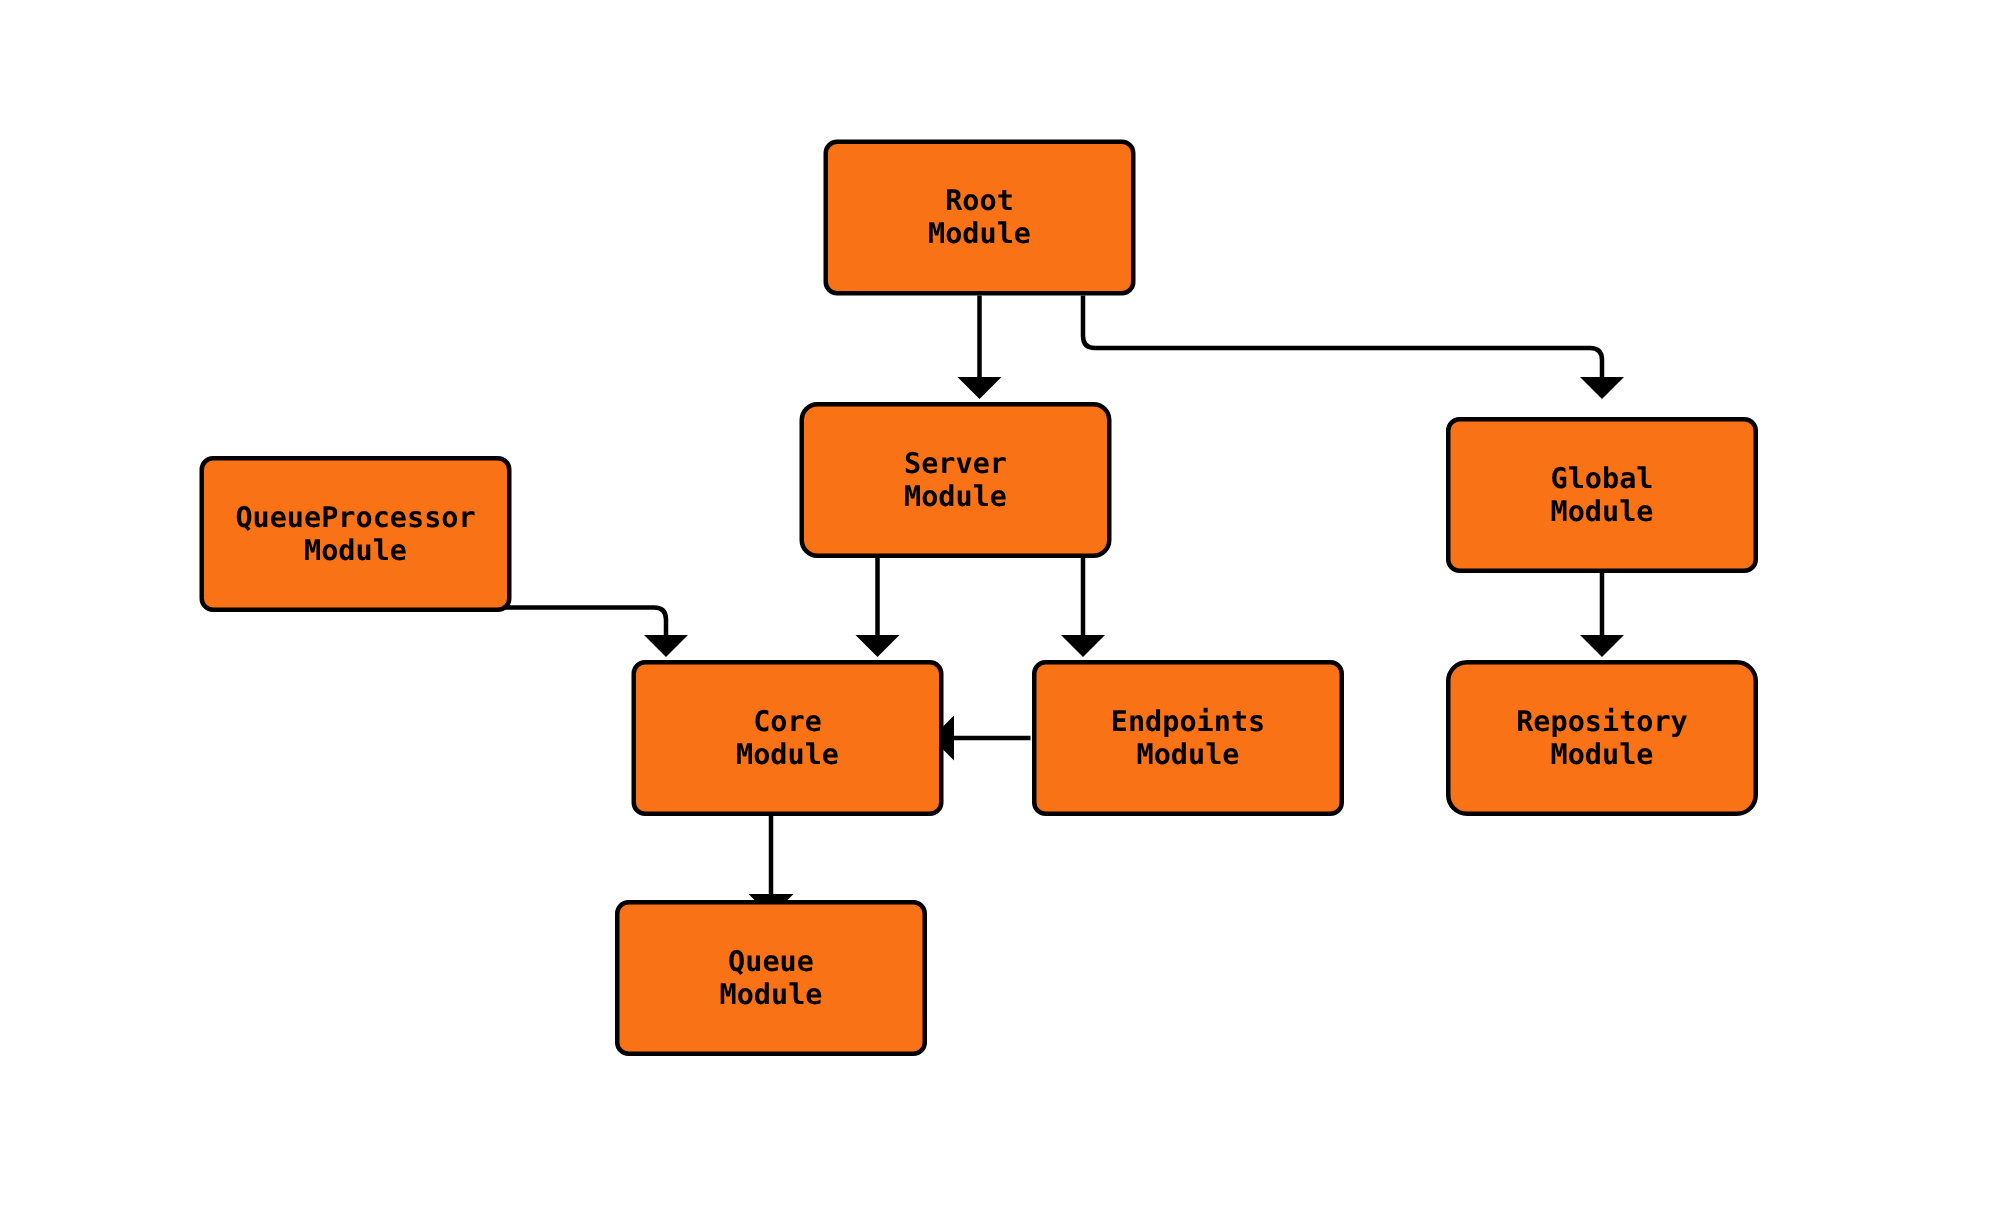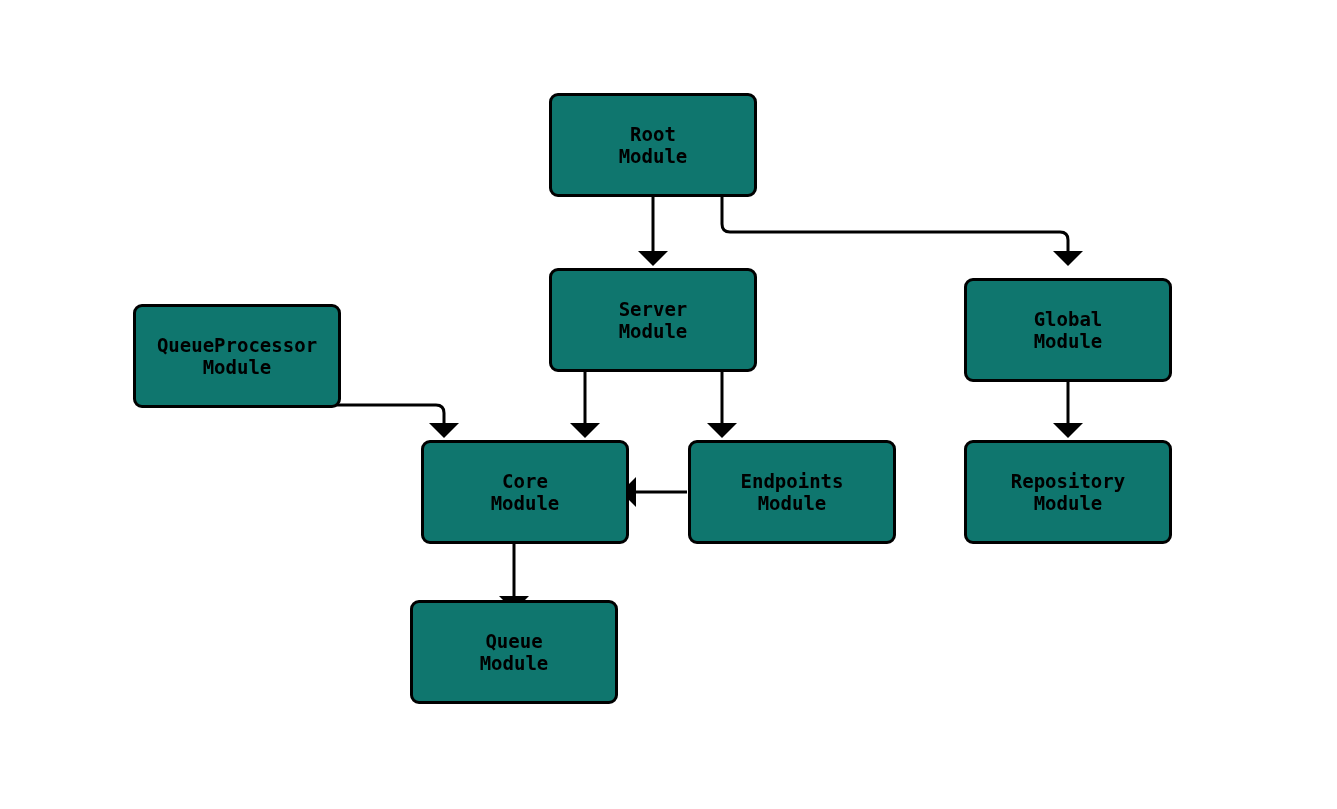--- a/index.html
+++ b/index.html
@@ -25,42 +25,42 @@
     stroke: #000000;
     stroke-width: 3;
   }
   .node {
     position: absolute;
     width: 208px;
     height: 104px;
     box-sizing: border-box;
     border: 3px solid #000000;
     border-radius: 9px;
-    background: #0f766e;
+    background: #f97316;
     display: flex;
     align-items: center;
     justify-content: center;
     text-align: center;
   }
   .node-label {
     font-family: "DejaVu Sans Mono", monospace;
     font-weight: bold;
     font-size: 19px;
     line-height: 22px;
     color: #000000;
     white-space: pre-line;
   }
   
   .pos-root          { left: 549px; top: 93px;  }
   .pos-queueprocessor{ left: 133px; top: 268px; margin-top: 36px; }
-  .pos-server        { left: 549px; top: 268px; }
+  .pos-server        { left: 533px; top: 268px; border-radius: 12px; }
   .pos-global        { left: 964px; top: 268px; margin-top: 10px; }
   .pos-core          { left: 421px; top: 440px; }
   .pos-endpoints     { left: 688px; top: 440px; }
-  .pos-repository    { left: 964px; top: 440px; }
+  .pos-repository    { left: 964px; top: 440px; border-radius: 14px; }
   .pos-queue         { left: 410px; top: 600px; }
 </style>
 </head>
 <body>
 
 <div class="canvas">
 
   <svg class="edges-layer" viewBox="0 0 1337 809" xmlns="http://www.w3.org/2000/svg">
     <defs>
       <marker id="arrowhead" markerUnits="userSpaceOnUse" markerWidth="15" markerHeight="30" refX="13" refY="15" orient="auto">

